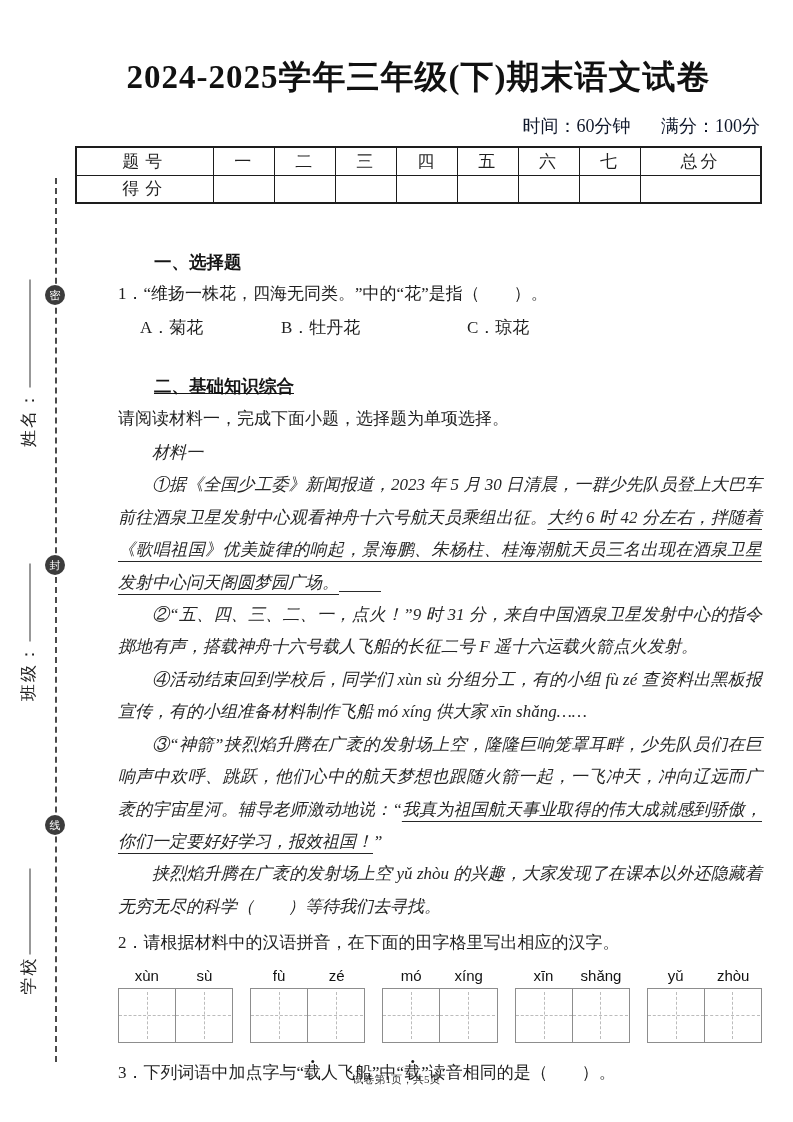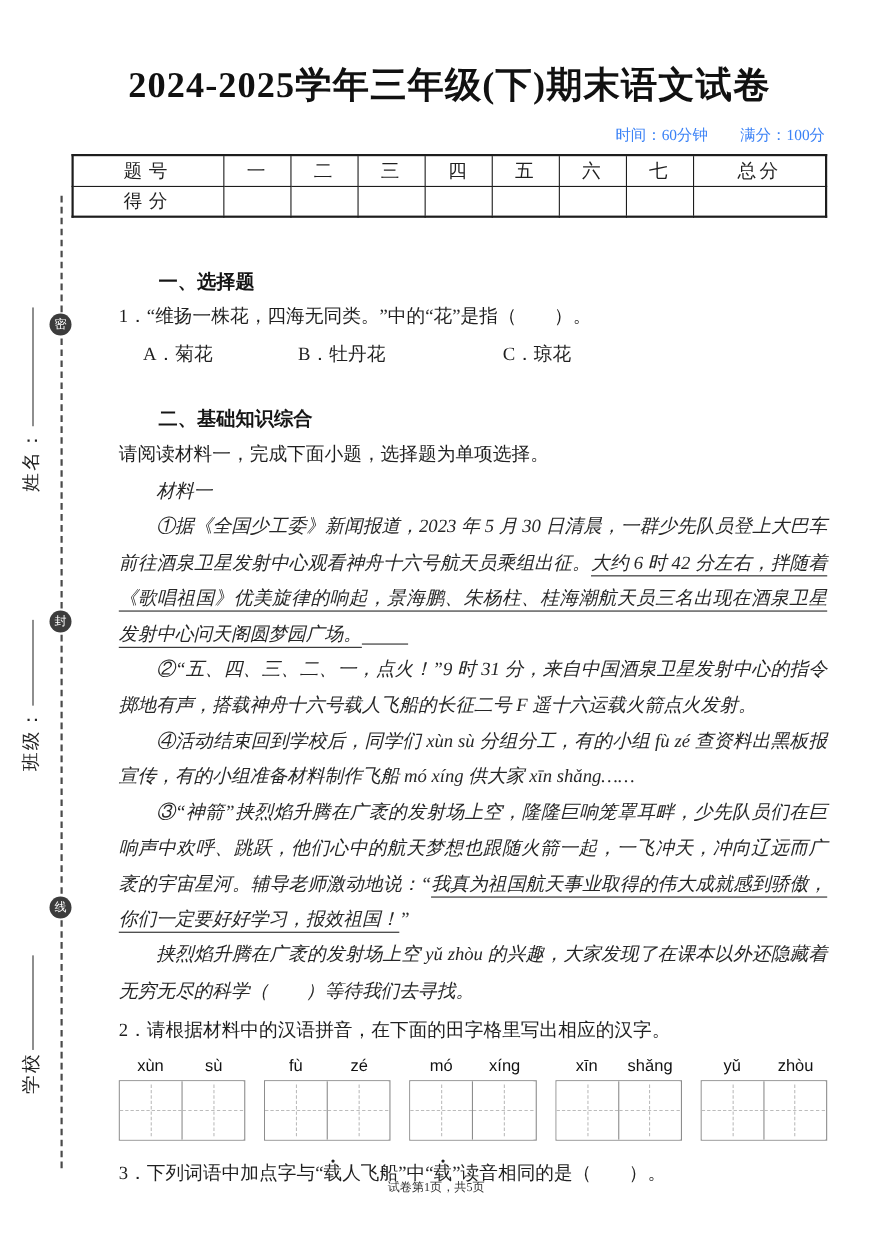--- a/index.html
+++ b/index.html
@@ -39,28 +39,28 @@
     vertical-align: 3px; margin-left: 2px;
   }
   .side-label.name   { left: -92px; top: 352px; width: 240px; text-align: center; }
   .side-label.name .blank   { width: 108px; }
   .side-label.class  { left: -62px; top: 621px; width: 180px; text-align: center; }
   .side-label.class .blank  { width: 78px; }
   .side-label.school { left: -47px; top: 920px; width: 150px; text-align: center; }
   .side-label.school .blank { width: 86px; }
 
   
-  .main { position: absolute; left: 65px; top: 55px; width: 687px; }
+  .main { position: absolute; left: 75px; top: 55px; width: 687px; }
 
   .title {
     text-align: center; font-weight: bold; font-size: 33px;
     letter-spacing: 1px; color: #111;
   }
   .meta {
-    margin-top: 14px; text-align: right; font-size: 14px; color: #3b82f6;
+    margin-top: 14px; text-align: right; font-size: 18px; color: #0f172a;
     padding-right: 2px;
   }
   .meta span + span { margin-left: 26px; }
 
   table.score-table {
     margin-top: 8px; width: 100%;
     border-collapse: collapse;
     font-size: 17px;
   }
   table.score-table td {
@@ -72,21 +72,21 @@
 
   
   .body-text { margin-top: 42px; padding-left: 43px; font-size: 17px; line-height: 32.4px; }
 
   .sec-heading { font-weight: bold; font-size: 17.5px; color: #151515; margin-left: 36px; }
   .q-text { color: #1f1f1f; }
   .options { display: flex; margin-top: 1px; }
   .options span:nth-child(1) { width: 163px; padding-left: 22px; }
   .options span:nth-child(2) { width: 186px; }
 
-  .sec2 { margin-top: 26px; }
+  .sec2 { margin-top: 26px; text-decoration: underline; }
 
   .material { font-style: italic; color: #262626; text-align: justify; }
   .material .m-title { text-indent: 2em; margin-top: 2px; }
   .material p.para { text-indent: 2em; }
   .u { text-decoration: underline; text-underline-offset: 6px; text-decoration-thickness: 1.2px; }
   .blank-underline-inline {
     display: inline-block; width: 42px; height: 1em;
     border-bottom: 1.2px solid #2a2a2a; transform: translateY(4px);
   }
 

